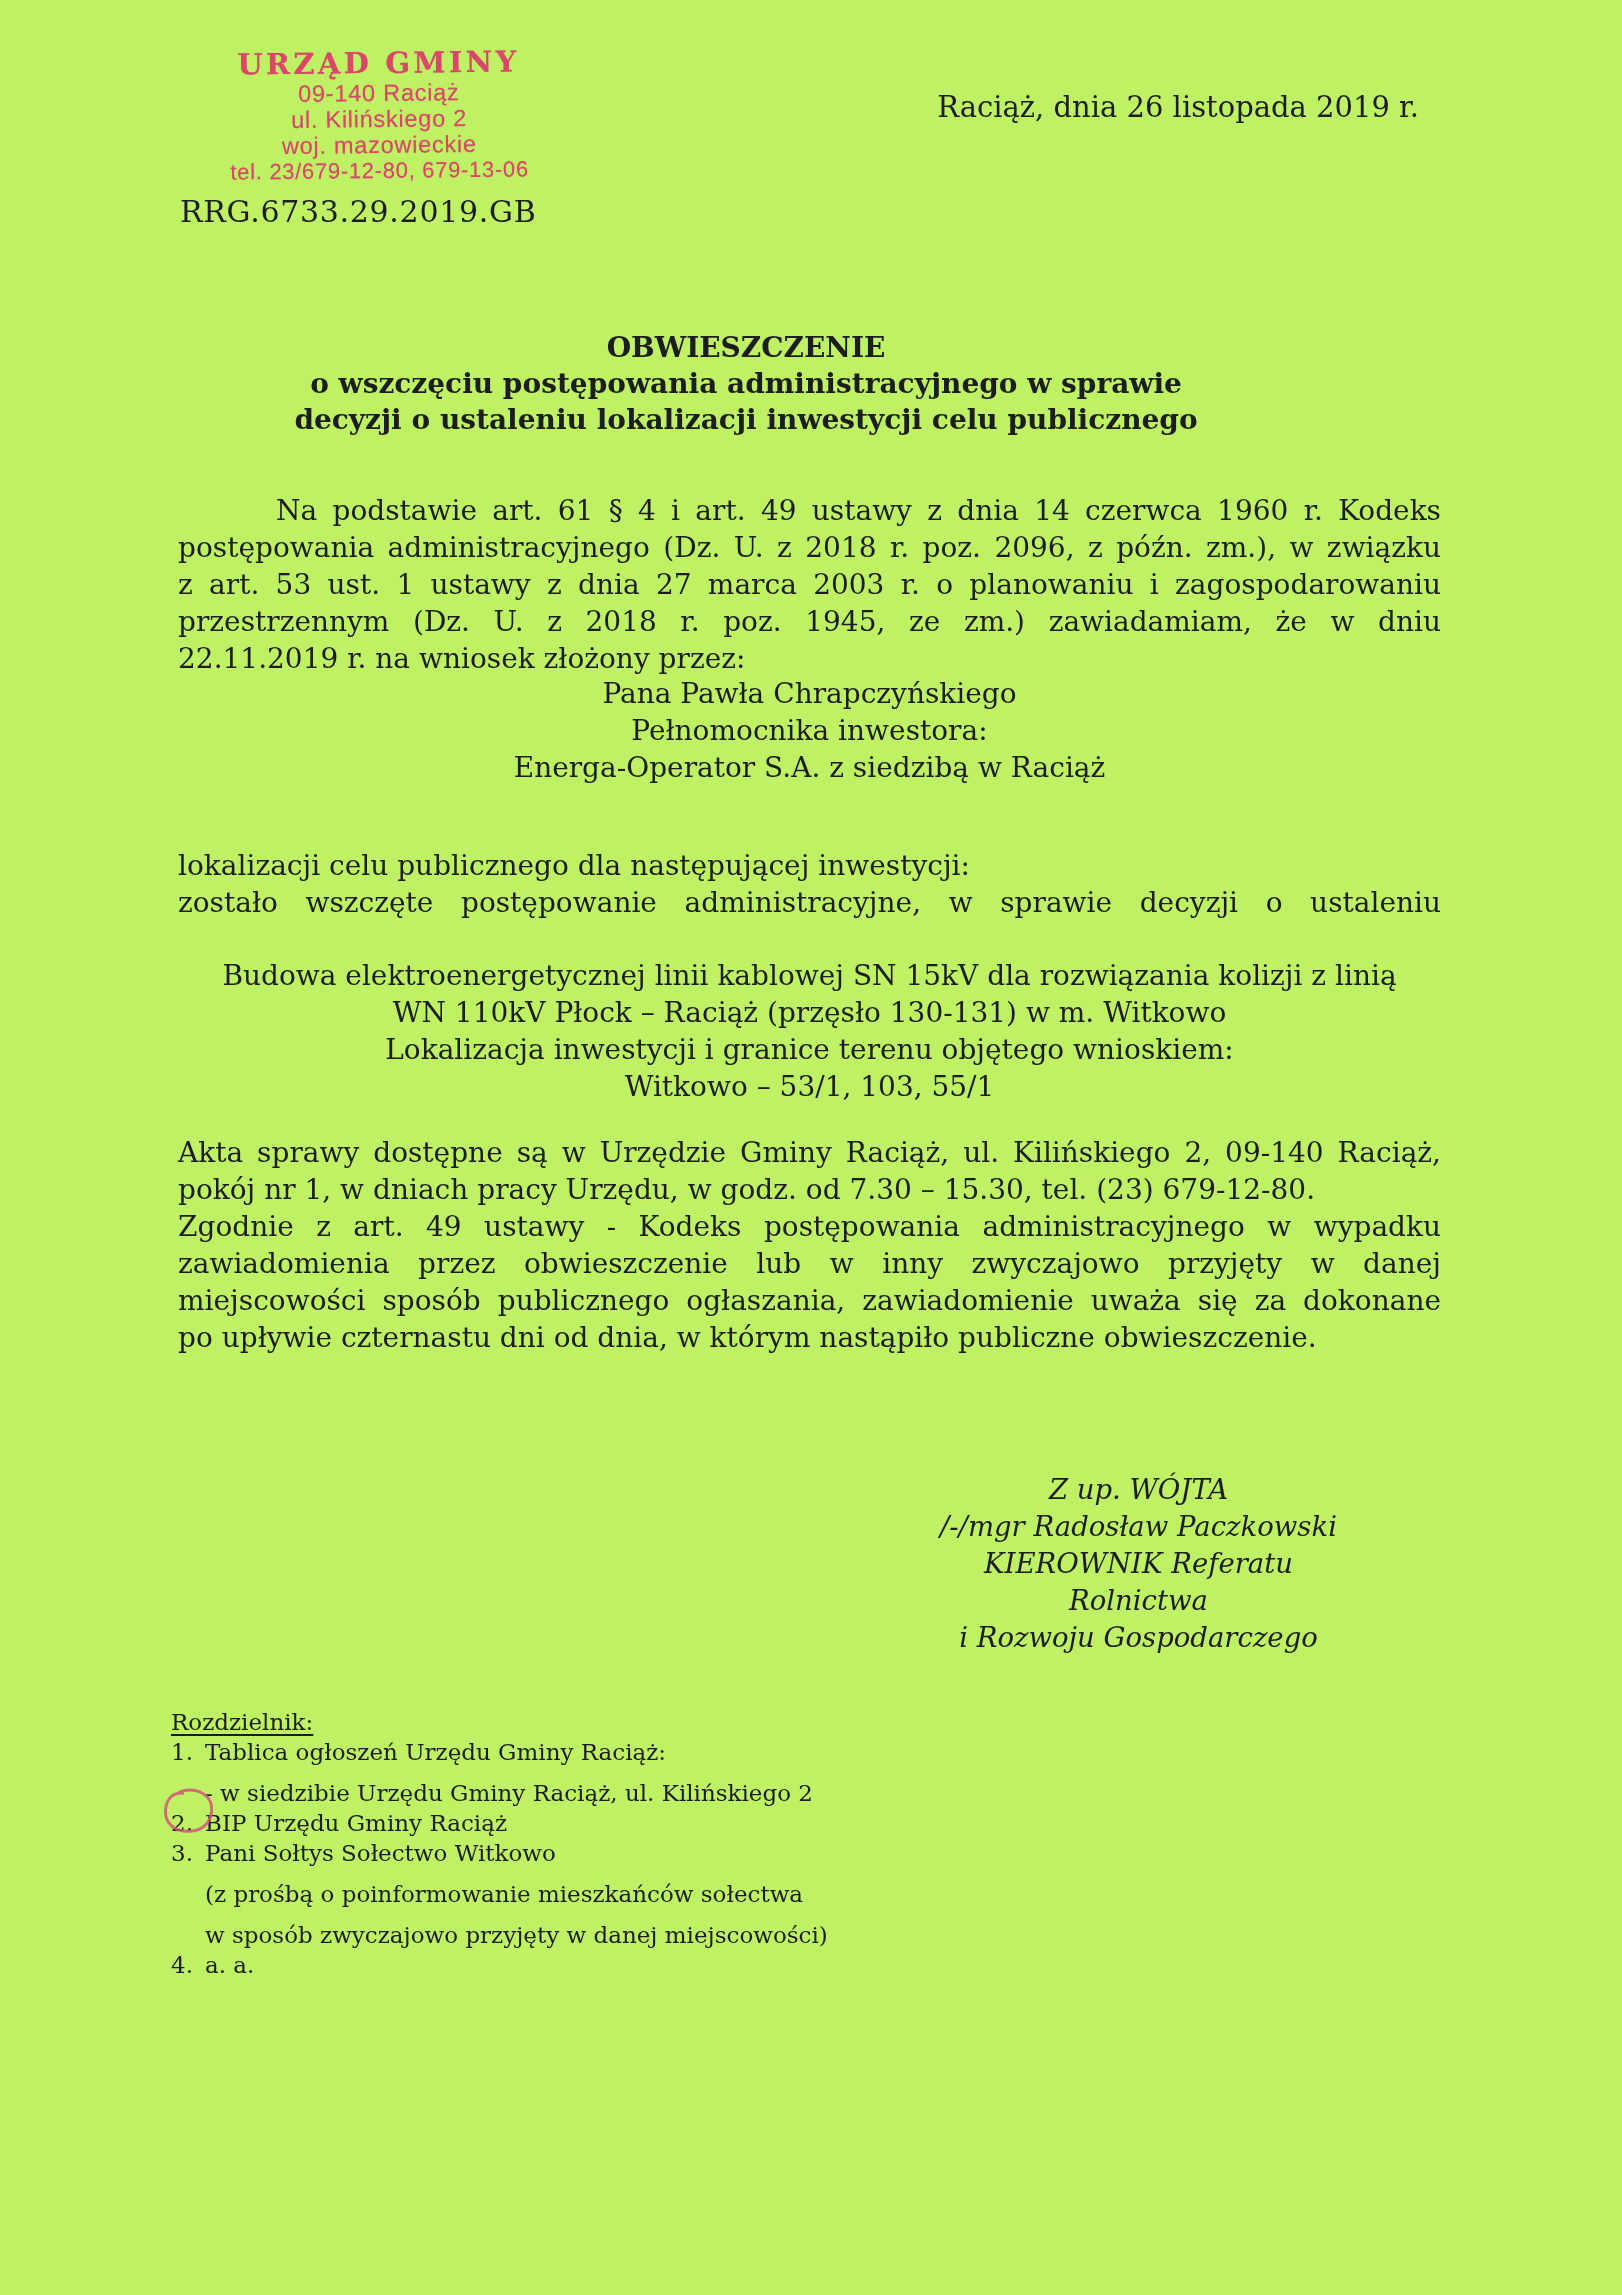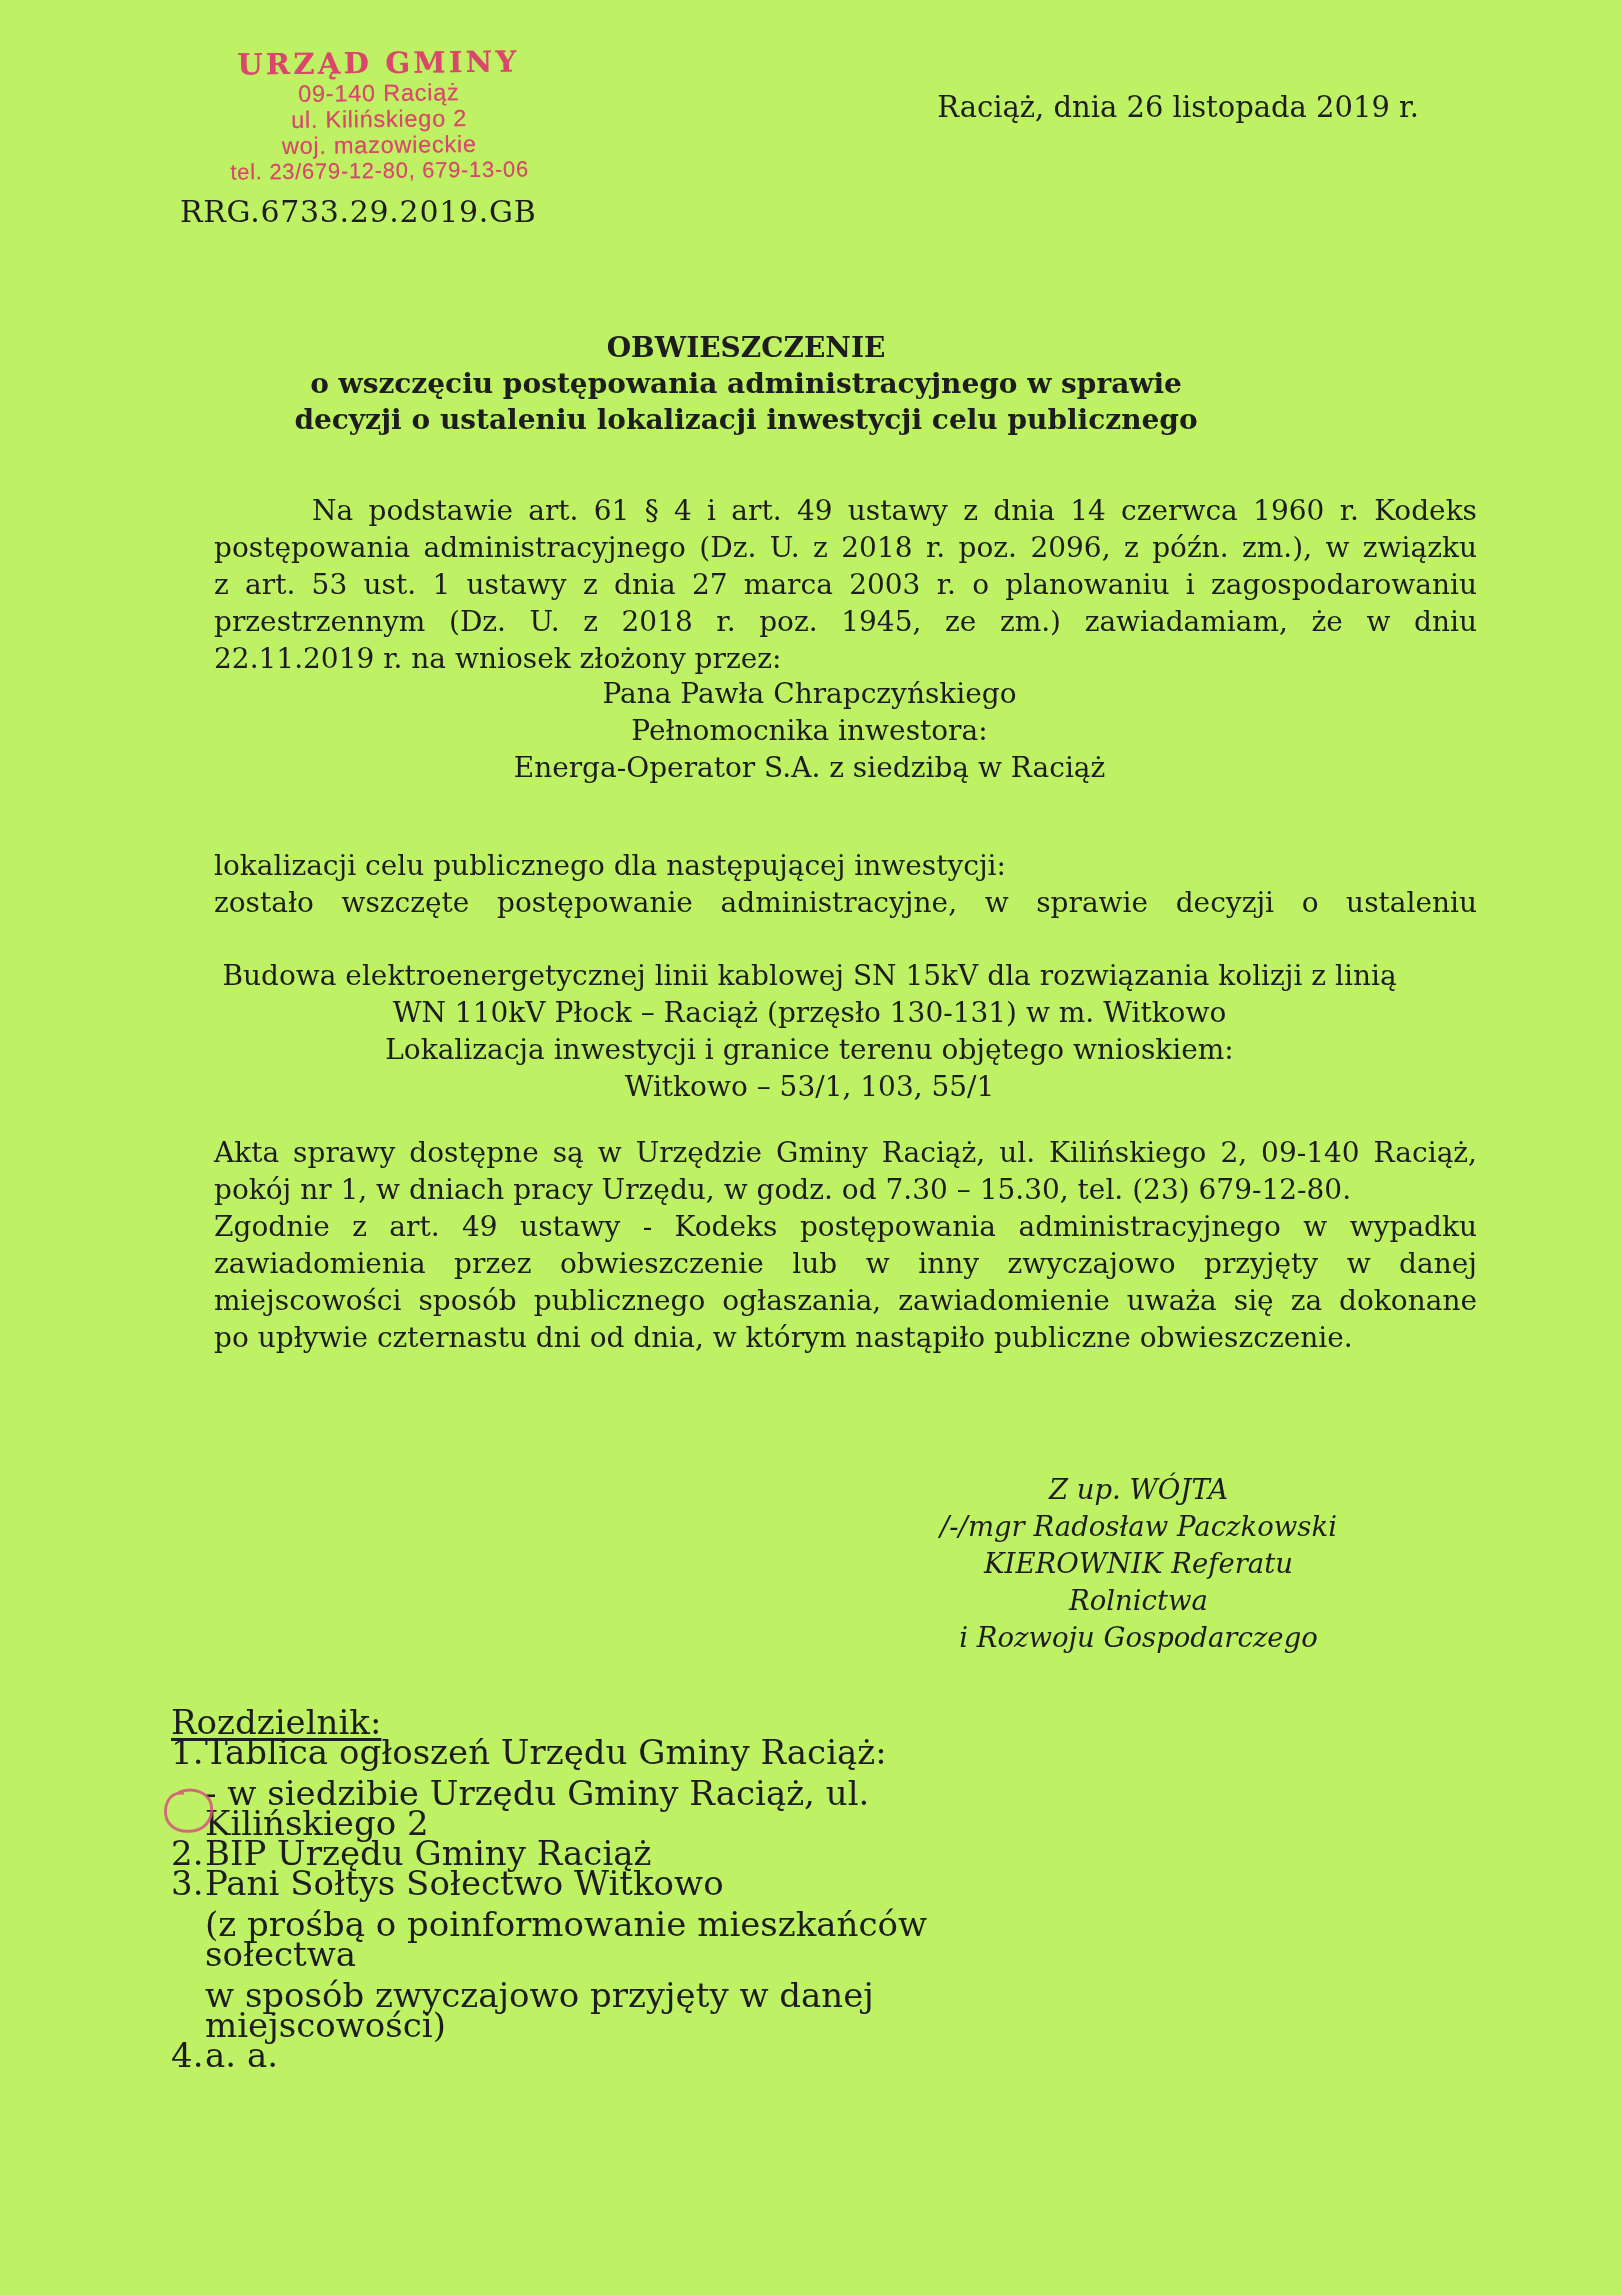--- a/index.html
+++ b/index.html
@@ -42,39 +42,38 @@
   
   .title-block{
     position:absolute;left:0;top:330px;width:1492px;
     text-align:center;font-weight:bold;font-size:28px;line-height:36px;
   }
   
   .body-block{
     position:absolute;left:178px;width:1263px;
     font-size:28px;line-height:37px;
     text-align:justify;
-    margin-left:36px;
   }
   .line{display:block;text-align:justify;text-align-last:justify;white-space:nowrap;}
   .line.last{text-align-last:left;white-space:normal;}
   .line.indent{text-indent:98px;}
   .centered-block{
     position:absolute;left:178px;width:1263px;
     text-align:center;font-size:28px;line-height:37px;
   }
   .center-line{display:block;}
   
   .signature-block{
     position:absolute;left:929px;top:1471px;width:419px;
     text-align:center;font-style:italic;font-size:27.5px;line-height:37px;
   }
   
   .distribution{
     position:absolute;left:171px;top:1707px;width:785px;
-    font-size:34px;line-height:30px;
+    font-size:23px;line-height:30px;
   }
   .distribution-heading{text-decoration:underline;text-underline-offset:3.9px;}
   .dist-row{display:flex;}
   .dist-num{flex:0 0 34px;}
   .dist-text{flex:1;}
   .dist-sub{padding-left:34px;margin-top:11px;}
   
   .circle-annotation{
     position:absolute;left:161px;top:1786px;width:55px;height:50px;
     pointer-events:none;

